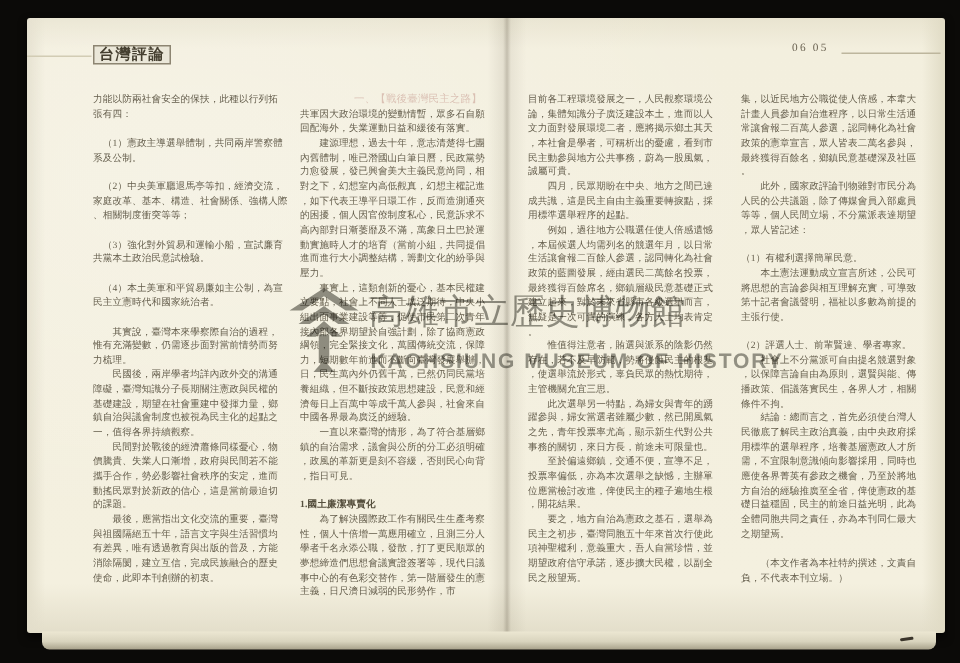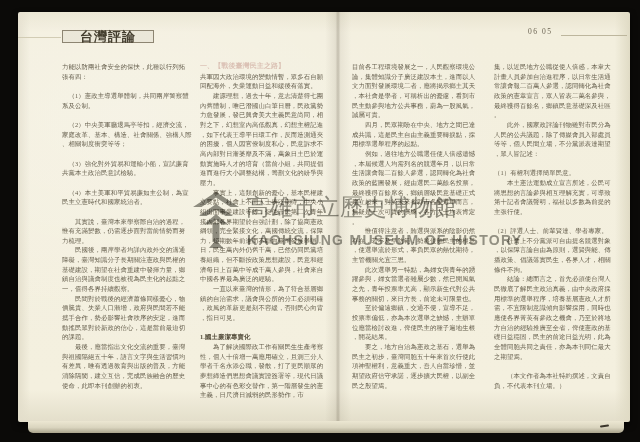--- a/index.html
+++ b/index.html
@@ -25,23 +25,23 @@
   .gutter{
     position:absolute;left:307px;top:0;width:26px;height:410px;
     background:linear-gradient(90deg, rgba(90,80,60,0) 0%, rgba(90,80,60,0.10) 40%,
       rgba(70,60,42,0.28) 50%, rgba(90,80,60,0.08) 60%, rgba(90,80,60,0) 100%);
   }
   .header-rule{
     position:absolute;left:0;top:25px;width:43px;height:1px;background:#d2ccb4;
   }
   .header-label{
     position:absolute;left:44px;top:18px;
-    font-size:13px;line-height:9px;font-weight:bold;color:#453f30;
+    font-size:10px;line-height:9px;font-weight:bold;color:#453f30;
     border:1px solid #8d8572;background:rgba(60,50,30,0.05);
-    padding:1px 17px;letter-spacing:1px;white-space:nowrap;
+    padding:1px 3px;letter-spacing:1px;white-space:nowrap;
   }
   .pageno{
     position:absolute;left:510px;top:15px;
     font-size:7.5px;color:#6b6352;letter-spacing:1.5px;white-space:nowrap;
   }
   .pageno-rule{
     position:absolute;left:543px;top:23px;width:66px;height:1px;background:#bdb69d;
   }
   .col{
     position:absolute;top:50px;width:131px;height:346px;overflow:hidden;
@@ -49,21 +49,21 @@
   }
   .c1{left:44px;}
   .c2{left:182px;}
   .c3{left:334px;}
   .c4{left:476px;}
   .tline{
     font-size:6.4px;height:9.66px;line-height:9.66px;
     white-space:pre;overflow:hidden;letter-spacing:0.1px;
   }
   .tline.subhead{font-weight:bold;color:#4a4331;}
-  .tline.faint-head{font-weight:bold;color:#a0524a;opacity:0.32;font-size:7px;}
+  .tline.faint-head{font-weight:normal;color:#a0524a;opacity:0.32;font-size:7px;margin-left:36px;}
   .watermark{
     position:absolute;left:174px;top:178px;width:290px;height:62px;
     mix-blend-mode:multiply;opacity:0.88;
   }
   .wm-logo{position:absolute;left:0;top:2px;}
   .wm-zh{
     position:absolute;left:54px;top:6px;width:232px;
     font-size:23px;line-height:24px;font-weight:normal;color:#85857f;
     letter-spacing:0.5px;white-space:nowrap;
     font-family:"Liberation Serif","DejaVu Serif",serif;

